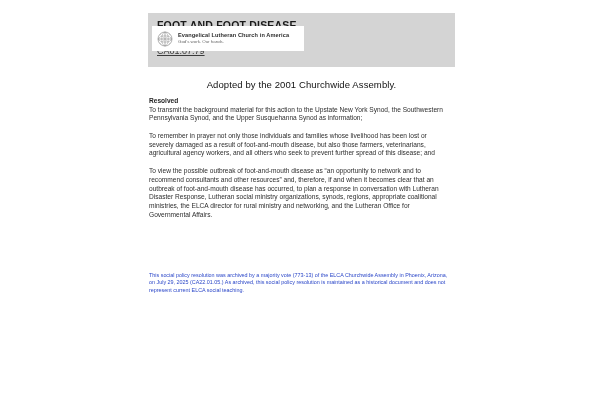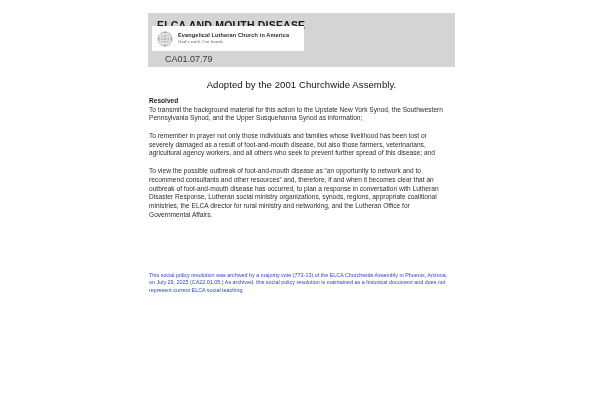--- a/index.html
+++ b/index.html
@@ -53,21 +53,22 @@
     font-size: 9px;
     color: #3b3b3b;
     line-height: 12px;
     margin: 1px 0 0 0;
   }
 
   .doc-code {
     font-size: 9px;
     color: #3b3b3b;
     line-height: 12px;
-    margin: 8px;
+    margin: 0;
+    text-decoration: underline;
   }
 
   
   .logo-box {
     position: absolute;
     left: 152px;
     top: 26px;
     width: 152px;
     height: 25px;
     background: #ffffff;
@@ -159,21 +160,21 @@
     color: #2a46c8;
   }
 </style>
 </head>
 <body>
 
 <div class="page">
 
   <div class="header-band">
     <div class="title-block">
-      <div class="doc-title">ELCA AND MOUTH DISEASE</div>
+      <div class="doc-title">FOOT AND FOOT DISEASE</div>
       <div class="doc-subtitle">Social Policy Resolution</div>
       <div class="doc-code">CA01.07.79</div>
     </div>
   </div>
 
   <div class="logo-box">
     <span class="logo-mark">
       <svg viewBox="0 0 32 32" width="16" height="16" aria-hidden="true">
         <circle cx="16" cy="16" r="14" fill="none" stroke="#8d8d8d" stroke-width="1.4"></circle>
         <ellipse cx="16" cy="16" rx="6.5" ry="14" fill="none" stroke="#9a9a9a" stroke-width="1.1"></ellipse>

